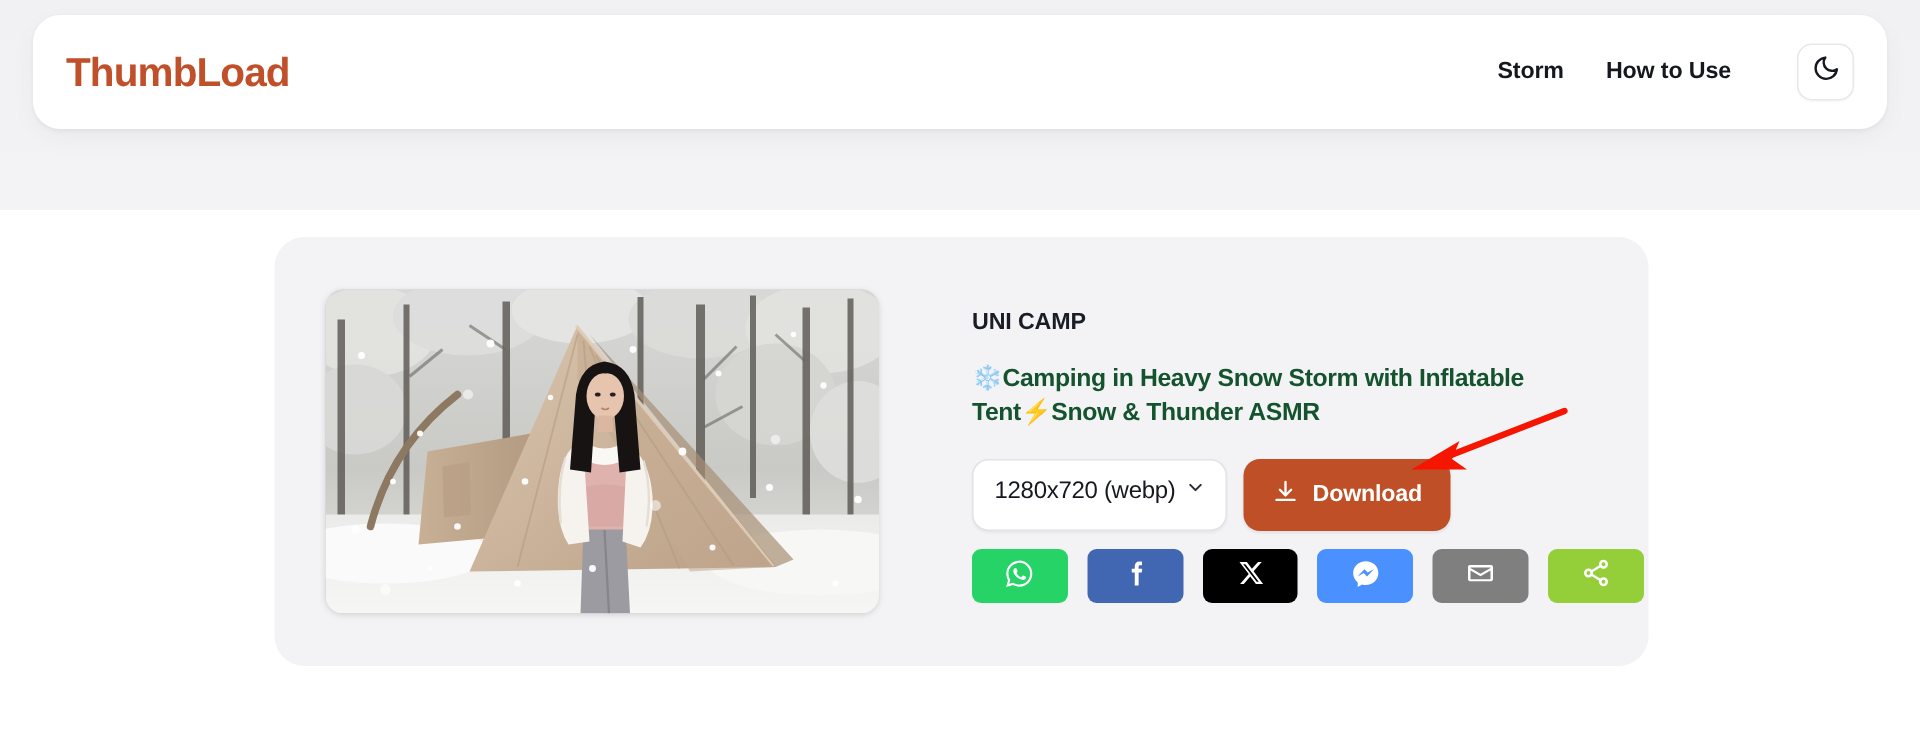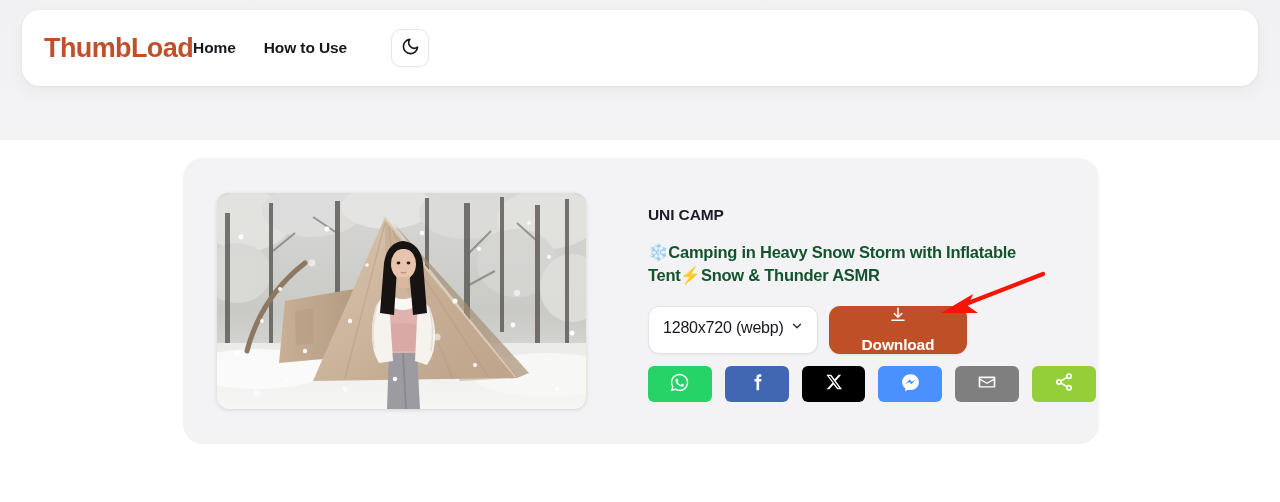--- a/index.html
+++ b/index.html
@@ -24,21 +24,21 @@
   
   .header {
     position: absolute;
     left: 22px; top: 10px;
     width: 1236px; height: 76px;
     background: #ffffff;
     border-radius: 18px;
     box-shadow: 0 1px 3px rgba(16,18,30,0.05), 0 6px 18px rgba(16,18,30,0.04);
     display: flex;
     align-items: center;
-    justify-content: flex-start;
+    justify-content: space-between;
     padding: 0 22px 0 22px;
     z-index: 5;
   }
   .brand {
     font-size: 27px;
     font-weight: 700;
     letter-spacing: -0.6px;
     color: #c0502a;
   }
   .nav {
@@ -136,21 +136,20 @@
     width: 138px; height: 48px;
     background: #bf4f26;
     border: none;
     border-radius: 11px;
     display: flex;
     align-items: center;
     justify-content: center;
     gap: 9px;
     cursor: pointer;
     box-shadow: 0 1px 2px rgba(16,18,30,0.08);
-    flex-direction: column;
   }
   .download-label {
     color: #ffffff;
     font-size: 15.5px;
     font-weight: 700;
     letter-spacing: -0.15px;
   }
 
   .share-row {
     margin-top: 12px;
@@ -179,21 +178,21 @@
 </head>
 <body>
 
 <div class="page">
 
   <div class="header">
 
     <div class="brand">ThumbLoad</div>
 
     <div class="nav">
-      <a class="nav-link" href="#">Home</a>
+      <a class="nav-link" href="#">Storm</a>
       <a class="nav-link" href="#">How to Use</a>
 
       <div class="theme-toggle">
         <span>
           <svg width="19" height="19" viewBox="0 0 24 24" fill="none" stroke="#16181f" stroke-width="2" stroke-linecap="round" stroke-linejoin="round">
             <path d="M21 12.79A9 9 0 1 1 11.21 3 7 7 0 0 0 21 12.79z"></path>
           </svg>
         </span>
       </div>
     </div>

